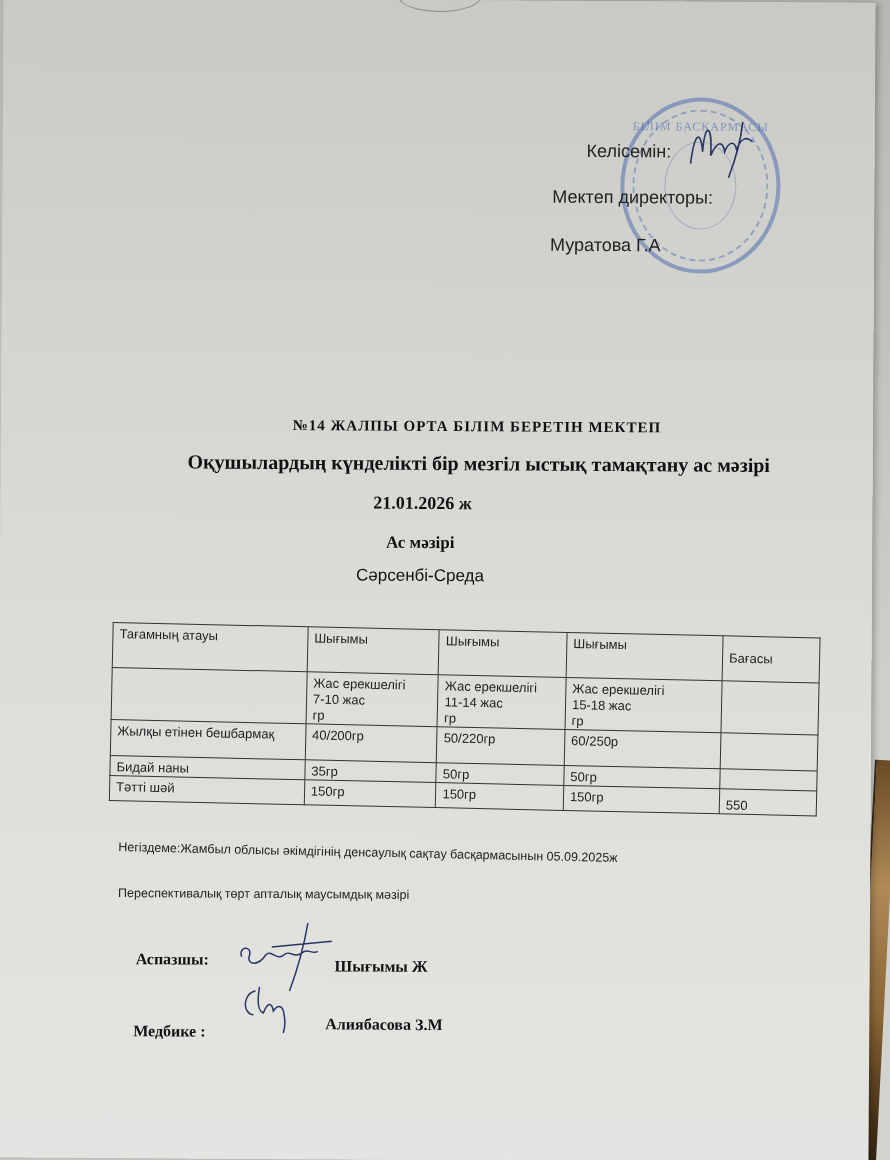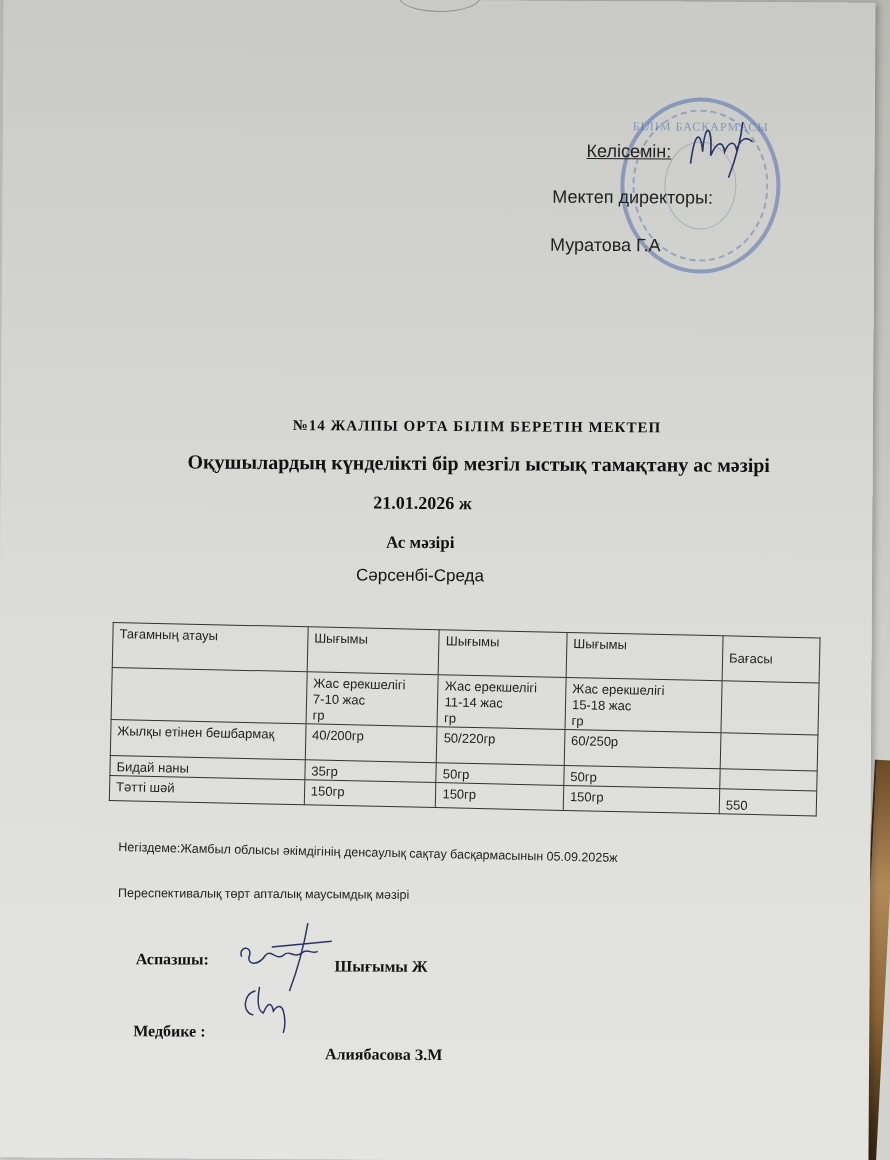--- a/index.html
+++ b/index.html
@@ -163,21 +163,21 @@
 <div class="photo-bg"></div>
 <div class="frame-rod"></div>
 
 <div class="sheet">
   <div class="sleeve-arc"></div>
 
   <div class="stamp">
     <div class="stamp-text serif">БІЛІМ БАСҚАРМАСЫ</div>
   </div>
   <div class="approval sans">
-    <span class="line" style="left:36px; top:0;text-decoration:underline;">Келісемін:</span>
+    <span class="line" style="left:36px; top:0;">Келісемін:</span>
     <span class="line" style="left:2px; top:46px;text-align:center;">Мектеп директоры:</span>
     <span class="line" style="left:0; top:94px;text-align:center;">Муратова Г.А</span>
   </div>
   <svg class="signature" style="left:680px; top:110px;" width="80" height="70">
     <path d="M8 52 C12 20, 18 18, 20 40 C22 10, 30 12, 28 44 C34 30, 40 28, 42 40 C46 30, 52 28, 54 38 C58 26, 64 24, 70 30 M60 10 C58 30, 52 50, 46 66" stroke="#2a3566" stroke-width="1.6" fill="none"></path>
   </svg>
 
   <div class="title-block serif school-name">№14  ЖАЛПЫ  ОРТА  БІЛІМ  БЕРЕТІН   МЕКТЕП</div>
   <div class="title-block serif menu-subtitle">Оқушылардың күнделікті  бір мезгіл ыстық тамақтану ас мәзірі</div>
   <div class="title-block serif menu-date">21.01.2026 ж</div>
@@ -242,14 +242,14 @@
   <div class="signoff serif" style="left:138px; top:952px;">Аспазшы:</div>
   <svg class="signature" style="left:234px; top:918px;" width="110" height="80">
     <path d="M10 40 C6 30, 20 28, 18 38 C14 48, 26 50, 34 38 C40 32, 44 44, 52 38 C58 32, 62 42, 70 36 C76 30, 80 38, 86 34 M76 6 C72 30, 66 52, 58 74 M40 30 L100 24" stroke="#2a3566" stroke-width="1.5" fill="none"></path>
   </svg>
   <div class="signoff serif" style="left:337px; top:958px;">Шығымы Ж</div>
 
   <div class="signoff serif" style="left:136px; top:1024px;">Медбике :</div>
   <svg class="signature" style="left:240px; top:980px;" width="60" height="60">
     <path d="M18 12 C6 14, 4 34, 16 36 M22 8 C20 20, 20 32, 26 34 C30 24, 34 22, 36 32 C40 26, 44 26, 46 32 C48 40, 48 48, 46 54" stroke="#2a3566" stroke-width="1.5" fill="none"></path>
   </svg>
-  <div class="signoff serif" style="left:328px; top:1046px;">Алиябасова З.М</div>
+  <div class="signoff serif" style="left:328px; top:1016px;">Алиябасова З.М</div>
 </div>
 
 </body></html>

